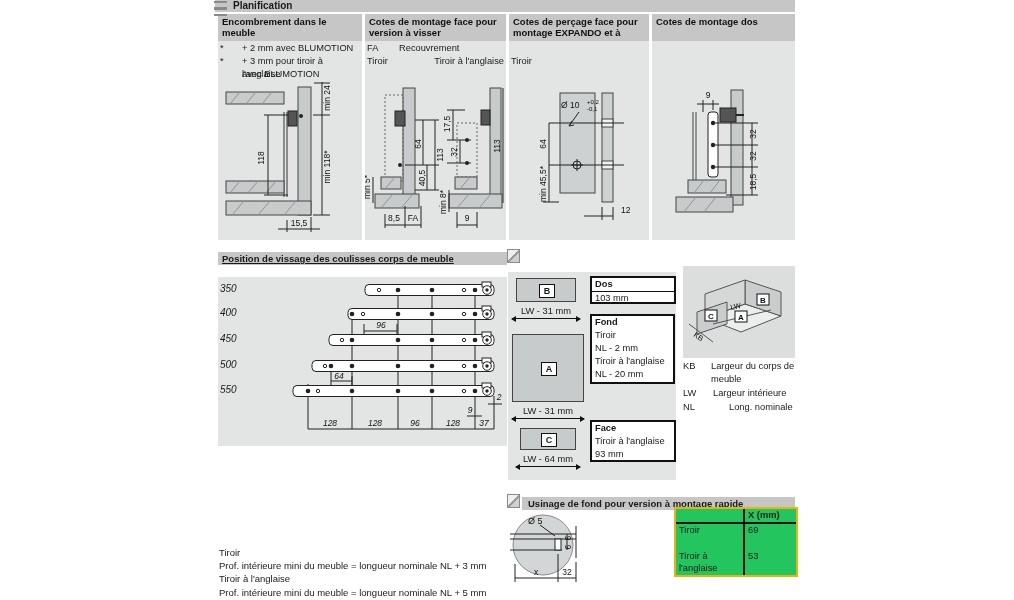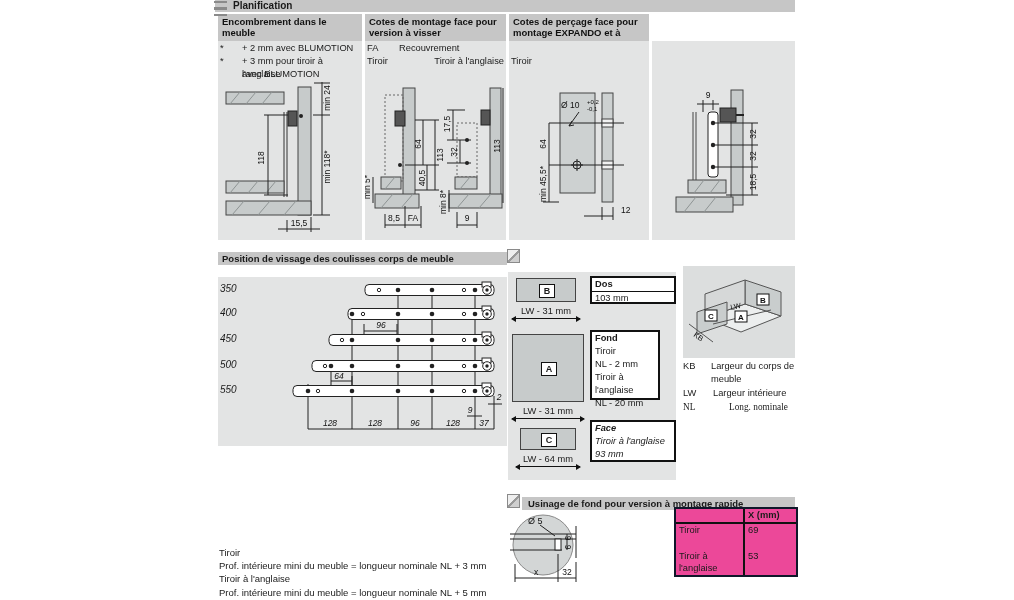--- a/index.html
+++ b/index.html
@@ -26,21 +26,21 @@
   .infobox{background:#fff;border:2px solid #111;box-sizing:border-box;font-size:9.3px;line-height:13px;padding:0 3px;}
   .infobox .bt{font-weight:bold;border-bottom:1px solid #111;margin:0 -3px;padding:0 3px;}
   .lwdim{font-size:9.3px;text-align:center;border-bottom:1px solid #111;position:absolute;}
   .lwdim:before,.lwdim:after{content:"";position:absolute;bottom:-3.5px;width:0;height:0;
       border-top:3px solid transparent;border-bottom:3px solid transparent;}
   .lwdim:before{left:-1px;border-right:5px solid #111;}
   .lwdim:after{right:-1px;border-left:5px solid #111;}
   .panelrect{background:#c7cbcb;border:1px solid #444;box-sizing:border-box;position:absolute;}
   .letterbox{position:absolute;background:#fff;border:1px solid #111;width:14px;height:12px;
              font-size:9px;font-weight:bold;text-align:center;line-height:12px;}
-  .tbl{position:absolute;border:2px solid #0f172a;box-sizing:border-box;background:#ec4899;font-size:9.3px;}
+  .tbl{position:absolute;border:2px solid #eab308;box-sizing:border-box;background:#22c55e;font-size:9.3px;}
   .tbl .cell{position:absolute;box-sizing:border-box;padding:1px 3px;line-height:11.5px;}
 </style>
 </head>
 <body>
 
 <div id="page">
 
   <div class="abs hdrbar" style="left:218px;top:14px;width:144px;height:27px;">Encombrement dans le meuble</div>
 
   <div class="abs titlebar" style="left:215px;top:0;width:580px;height:13px;">
@@ -191,20 +191,21 @@
       </g>
       <text class="dimt" x="52" y="26" font-size="9.5">Ø 10</text>
       <text x="78" y="22" font-size="6">+0,2</text>
       <text x="78" y="29" font-size="6">-0,1</text>
       <text class="dimt" transform="rotate(-90 37 62)" x="37" y="62" text-anchor="middle">64</text>
       <text class="dimt" transform="rotate(-90 37 102)" x="37" y="102" text-anchor="middle">min 45,5*</text>
       <text class="dimt" x="112" y="131">12</text>
     </svg>
   </div>
 
+  <div class="abs hdrbar" style="left:652px;top:14px;width:143px;height:27px;">Cotes de montage dos</div>
   <div class="abs panel" style="left:652px;top:41px;width:143px;height:199px;">
     <svg class="abs" style="left:0;top:41px;" width="143" height="157" viewBox="0 0 143 157">
       <g>
         <rect x="79" y="8" width="12" height="115" fill="#c7cbcb" stroke="#444"></rect>
         <line x1="41" y1="30" x2="41" y2="98" stroke="#444"></line>
         <line x1="44" y1="30" x2="44" y2="98" stroke="#444"></line>
         <rect x="36" y="98" width="38" height="13" fill="#c7cbcb" stroke="#444"></rect>
         <line x1="42" y1="111" x2="52" y2="98" stroke="#8e9494"></line>
         <line x1="58" y1="111" x2="68" y2="98" stroke="#8e9494"></line>
         <rect x="24" y="115" width="57" height="15" fill="#c7cbcb" stroke="#444"></rect>
@@ -227,21 +228,21 @@
         <line x1="63" y1="85" x2="106" y2="85"></line>
         <line x1="74" y1="113" x2="106" y2="113"></line>
       </g>
       <text class="dimt" x="56" y="16" text-anchor="middle">9</text>
       <text class="dimt" transform="rotate(-90 104 52)" x="104" y="52" text-anchor="middle">32</text>
       <text class="dimt" transform="rotate(-90 104 74)" x="104" y="74" text-anchor="middle">32</text>
       <text class="dimt" transform="rotate(-90 104 100)" x="104" y="100" text-anchor="middle">18,5</text>
     </svg>
   </div>
 
-  <div class="abs titlebar" style="left:218px;top:252px;width:289px;height:14px;font-size:9.5px;padding-left:4px;">Position de vissage des coulisses corps de meuble</div>
+  <div class="abs titlebar" style="left:218px;top:252px;width:289px;height:14px;font-size:9.5px;padding-left:4px;text-decoration:underline;">Position de vissage des coulisses corps de meuble</div>
   <div class="abs subttl" style="left:218px;top:266px;width:289px;height:14px;margin-top:11px;">Longueur nominale NL (mm)</div>
   <div class="abs panel" style="left:218px;top:280px;width:289px;height:166px;font-style:italic;">
     <div class="abs rowlab" style="left:2px;top:3px;">350</div>
     <div class="abs rowlab" style="left:2px;top:27px;">400</div>
     <div class="abs rowlab" style="left:2px;top:53px;">450</div>
     <div class="abs rowlab" style="left:2px;top:79px;">500</div>
     <div class="abs rowlab" style="left:2px;top:104px;">550</div>
 
     <svg class="abs" style="left:0;top:0;" width="289" height="166" viewBox="0 0 289 166">
       <g stroke="#222" stroke-width="1">
@@ -349,28 +350,28 @@
 
     <div class="panelrect" style="left:12px;top:156px;width:56px;height:22px;"></div>
     <div class="letterbox" style="left:33px;top:161px;">C</div>
     <div class="lwdim" style="left:8px;top:182px;width:64px;height:12px;">LW - 64 mm</div>
   </div>
 
   <div class="abs infobox" style="left:590px;top:276px;width:86px;height:28px;">
     <div class="bt">Dos</div>
     <div>103 mm</div>
   </div>
-  <div class="abs infobox" style="left:590px;top:330px;width:70px;height:70px;">
+  <div class="abs infobox" style="left:590px;top:314px;width:85px;height:70px;">
     <div style="font-weight:bold;">Fond</div>
     <div>Tiroir</div>
     <div>NL - 2 mm</div>
     <div>Tiroir à l'anglaise</div>
     <div>NL - 20 mm</div>
   </div>
-  <div class="abs infobox" style="left:590px;top:420px;width:86px;height:42px;font-style:italic;">
+  <div class="abs infobox" style="left:590px;top:420px;width:86px;height:42px;">
     <div style="font-weight:bold;">Face</div>
     <div>Tiroir à l'anglaise</div>
     <div>93 mm</div>
   </div>
 
   <div class="abs" style="left:683px;top:266px;width:112px;height:92px;background:#dcdede;">
     <svg width="112" height="92" viewBox="0 0 112 92">
       <g>
         <polygon points="22,52 62,38 98,50 58,66" fill="#eceeee" stroke="#555"></polygon>
         <polygon points="62,14 98,26 98,50 62,38" fill="#c9cdcd" stroke="#555"></polygon>
@@ -392,21 +393,21 @@
 
   <div class="abs smalltxt" style="left:683px;top:360px;width:115px;line-height:13px;">
     <div style="position:relative;">
       <span style="position:absolute;left:0;">KB</span>
       <span style="display:block;margin-left:28px;">Largeur du corps de meuble</span>
     </div>
     <div style="position:relative;margin-top:1px;">
       <span style="position:absolute;left:0;">LW</span>
       <span style="display:block;margin-left:30px;">Largeur intérieure</span>
     </div>
-    <div style="position:relative;margin-top:1px;font-family:Liberation Serif, serif;">
+    <div style="position:relative;margin-top:1px;">
       <span style="position:absolute;left:0;">NL</span>
       <span style="display:block;margin-left:46px;">Long. nominale</span>
     </div>
   </div>
 
   <div class="abs" style="left:507px;top:494px;">
     <div class="tool-icon"></div>
   </div>
   <div class="abs titlebar" style="left:522px;top:497px;width:273px;height:14px;font-size:9.5px;">Usinage de fond pour version à montage rapide</div>
 

